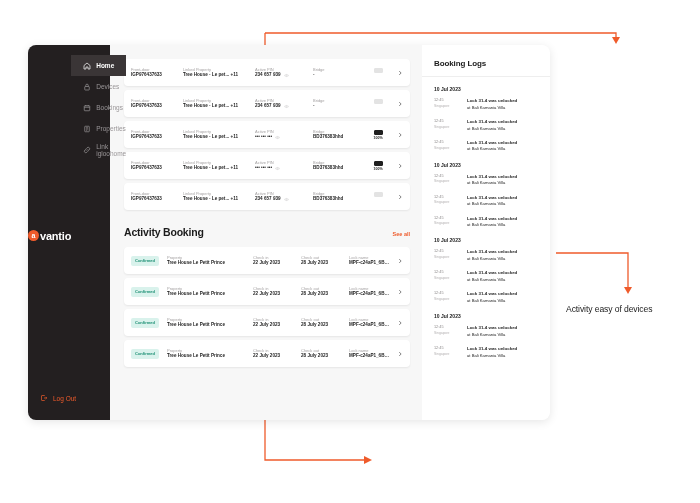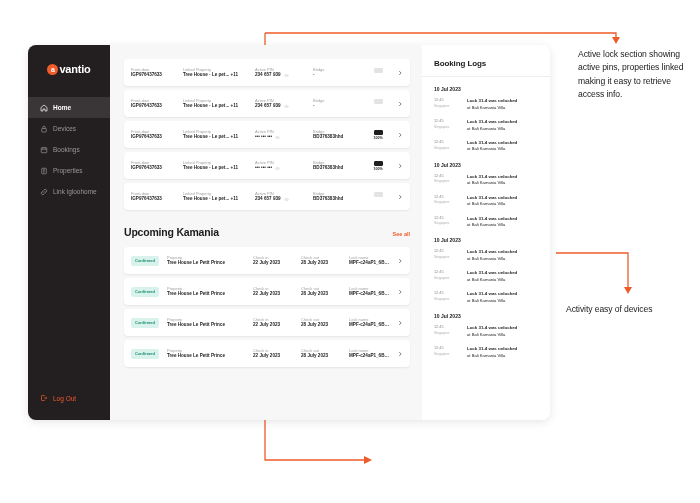--- a/index.html
+++ b/index.html
@@ -19,21 +19,21 @@
     border-radius: 8px;
     display: flex;
     overflow: hidden;
     box-shadow: 0 2px 10px rgba(0,0,0,0.10);
   }
 
   
   .sidebar {
     width: 82px; height: 100%;
     background: #231f20;
-    display: flex; flex-direction: column;
+    display: flex; flex-direction: row;
     position: relative;
     flex: 0 0 82px;
   }
   .brand { padding: 18px 0 12px 0; display: flex; justify-content: center; align-items: center; }
   .brand-mark {
     width: 11px; height: 11px; border-radius: 50%;
     background: #ef5b2b; color: #fff;
     font-size: 7px; font-weight: bold;
     display: flex; align-items: center; justify-content: center;
     margin-right: 1px;
@@ -411,21 +411,21 @@
     </div>
     <div class="c-chev">
                 <svg class="chev" viewBox="0 0 16 16">
                   <path d="M6 3 L11 8 L6 13" fill="none" stroke="#2b2b2b" stroke-width="1.6"></path>
                 </svg>
               </div>
   </div>
           </div>
 
         <div class="section-head" style="margin-top:16px">
-          <span class="section-title">Upcoming Kamania</span>
+          <span class="section-title">Activity Booking</span>
           <span class="see-all">See all</span>
         </div>
         <div id="bookings-list">
   <div class="card">
     <span class="badge">Confirmed</span>
     <div class="cell b-prop">
       <span class="lbl">Property</span>
       <span class="val">Tree House Le Petit Prince</span>
     </div>
     <div class="cell b-in">
@@ -650,16 +650,15 @@
           <div class="l2">at Bali Kamania Villa</div>
         </div>
       </div>
   </div>
           </div>
       </div>
 
     </div>
   </div>
 
-  <div class="anno anno-1">Active lock section showing active pins, properties linked making it easy to retrieve access info.</div>
   <div class="anno anno-2">Activity easy of devices</div>
 
 </div>
 
 </body></html>

